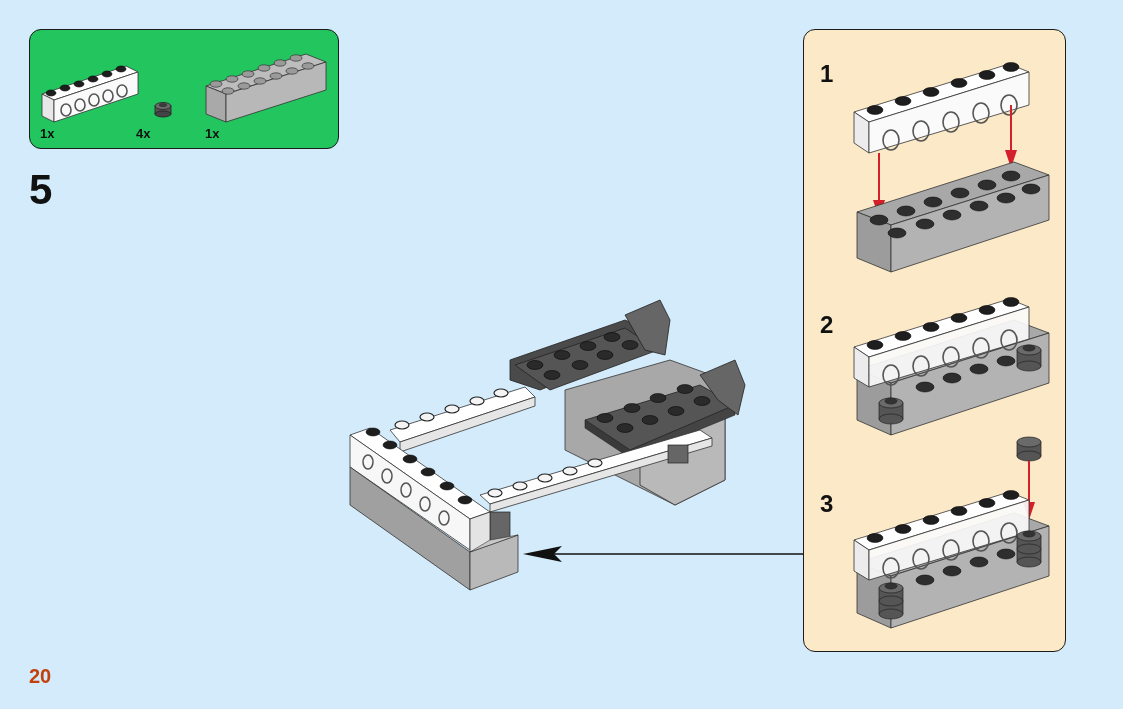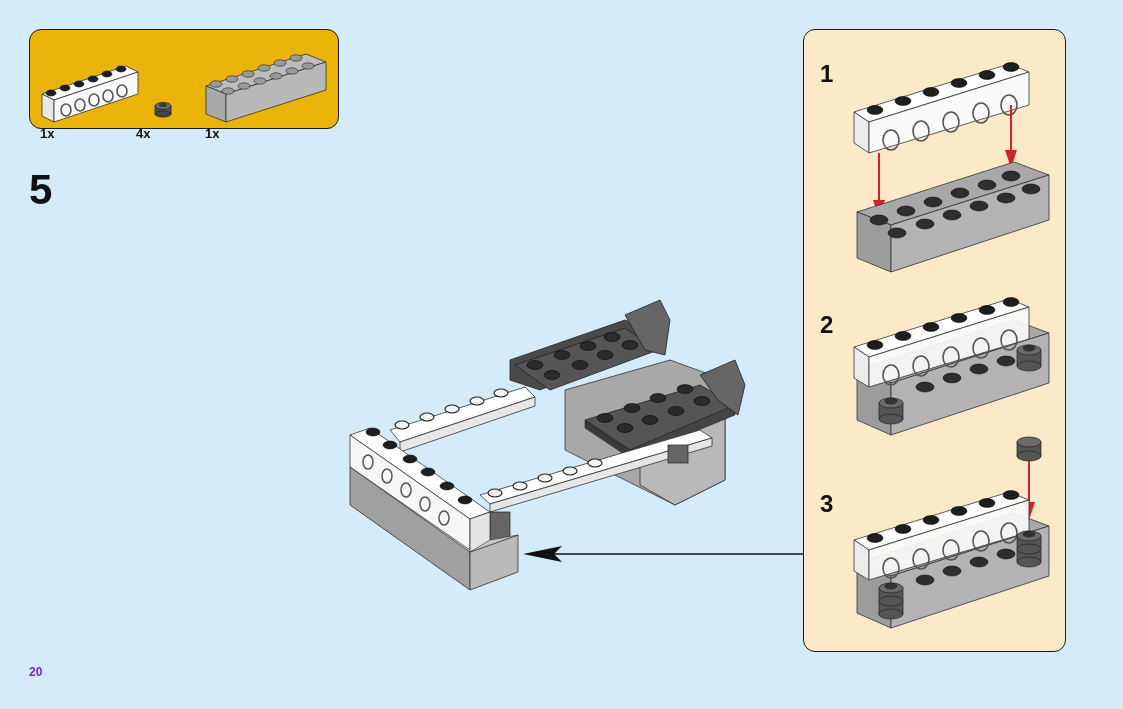--- a/index.html
+++ b/index.html
@@ -2,30 +2,30 @@
 <html><head>
 <meta charset="utf-8">
 <style>
   html, body { margin: 0; padding: 0; }
   body {
     width: 1123px; height: 709px; overflow: hidden; position: relative;
     background: #d3ebfa;
     font-family: "Liberation Sans", "DejaVu Sans", sans-serif;
   }
   .parts-box {
-    position: absolute; left: 29px; top: 29px; width: 310px; height: 100px;
-    background: #eab308; border: 1.5px solid #1b1b1b; border-radius: 12px;
+    position: absolute; left: 29px; top: 29px; width: 310px; height: 120px;
+    background: #22c55e; border: 1.5px solid #1b1b1b; border-radius: 12px;
     box-sizing: border-box;
   }
   .qty { position: absolute; top: 96px; font-weight: bold; font-size: 13px; color: #111; }
   .step-num {
     position: absolute; left: 29px; top: 166px; font-weight: bold; font-size: 42px; color: #111;
   }
   .page-num {
-    position: absolute; left: 29px; top: 665px; font-weight: bold; font-size: 12px; color: #6d28d9;
+    position: absolute; left: 29px; top: 665px; font-weight: bold; font-size: 20px; color: #c2410c;
   }
   .substeps-box {
     position: absolute; left: 803px; top: 29px; width: 263px; height: 623px;
     background: #fbe9c8; border: 1.5px solid #1b1b1b; border-radius: 12px; box-sizing: border-box;
   }
   .sub-num { position: absolute; font-weight: bold; font-size: 24px; color: #111; }
   svg { position: absolute; overflow: visible; }
 </style>
 </head>
 <body>

